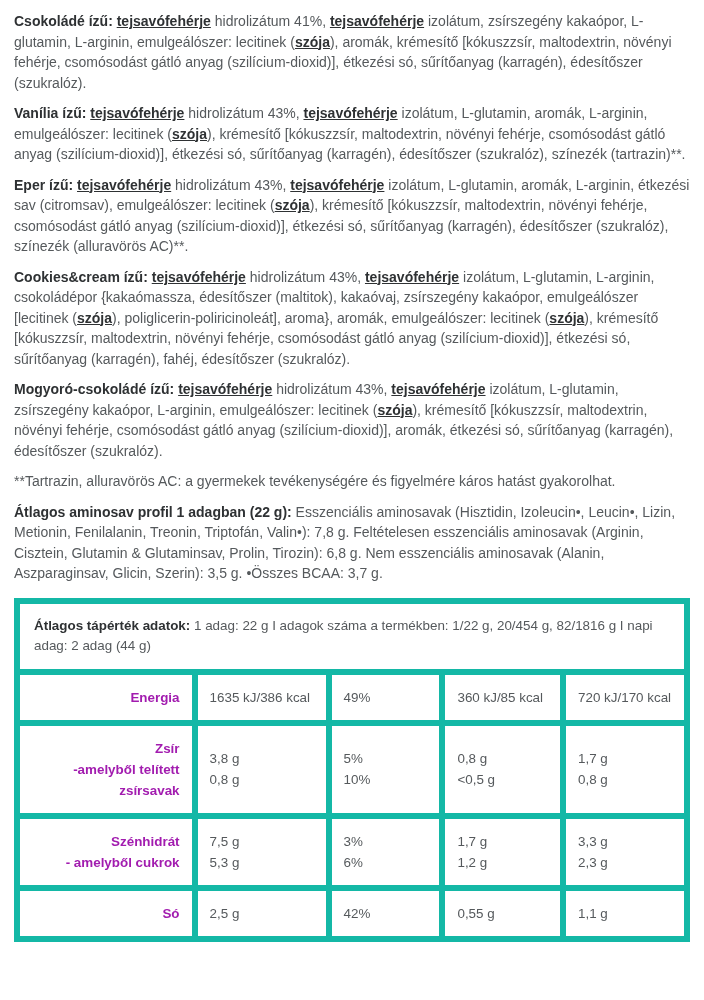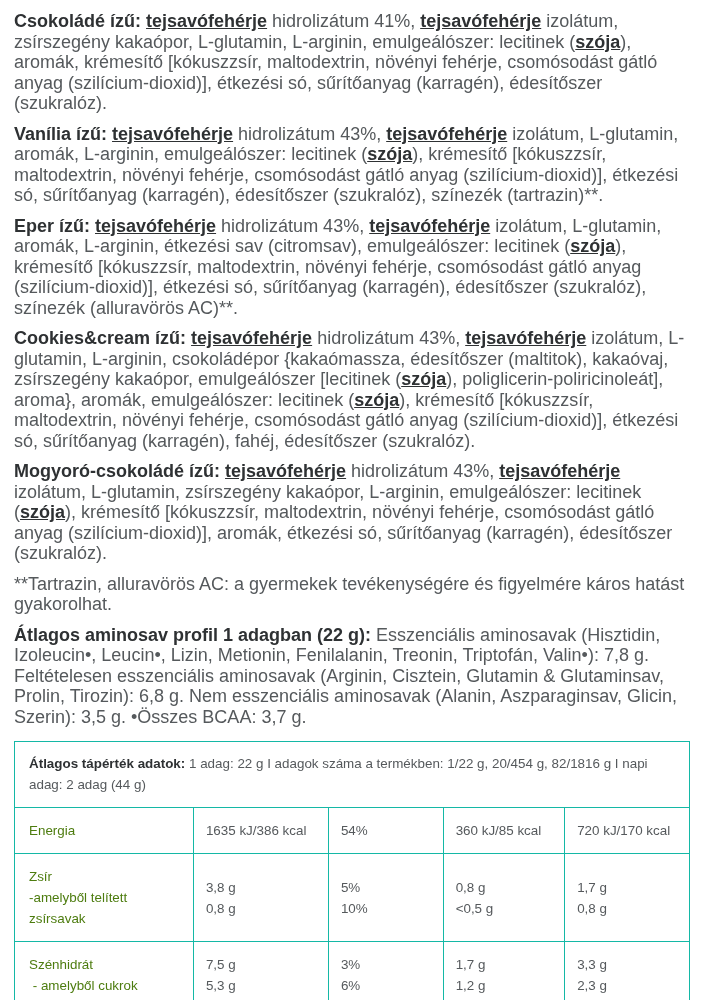--- a/index.html
+++ b/index.html
@@ -4,44 +4,44 @@
 <style>
   * { box-sizing: border-box; }
   html, body { margin: 0; padding: 0; background: #ffffff; }
   body {
     width: 704px;
     font-family: "Liberation Sans", "DejaVu Sans", sans-serif;
     color: #55595c;
   }
   .page { padding: 11px 14px 18px 14px; }
   .para {
-    font-size: 18px;
+    font-size: 14px;
     line-height: 20.5px;
     margin: 0 0 10px 0;
   }
   .b { font-weight: bold; color: #2e3133; }
   .u { text-decoration: underline; }
   .nutri-wrap { margin: 14px 0 0 0; }
   table.nutri {
     width: 100%;
     border-collapse: collapse;
     table-layout: fixed;
     font-size: 13.4px;
     color: #55595c;
   }
   table.nutri td, table.nutri th {
-    border: 1px solid #14b8a6;
+    border: 6px solid #14b8a6;
     text-align: left;
     vertical-align: middle;
     font-weight: normal;
     padding: 12px 12px;
   }
   table.nutri .intro-cell { line-height: 20.5px; padding: 12px 14px; }
   table.nutri th { color: #2e3133; font-weight: bold; padding: 13px 12px; }
-  table.nutri td.lbl { color: #4d7c0f; font-weight: normal; padding-left: 14px; }
+  table.nutri td.lbl { color: #a21caf; font-weight: bold; padding-left: 14px; text-align: right; }
   table.nutri .line { line-height: 21px; white-space: pre-wrap; }
 </style>
 </head>
 <body>
 
 <div class="page">
 
   <p class="para"><span class="b">Csokoládé ízű: </span><span class="b u">tejsavófehérje</span><span> hidrolizátum 41%, </span><span class="b u">tejsavófehérje</span><span> izolátum, zsírszegény kakaópor, L-glutamin, L-arginin, emulgeálószer: lecitinek (</span><span class="b u">szója</span><span>), aromák, krémesítő [kókuszzsír, maltodextrin, növényi fehérje, csomósodást gátló anyag (szilícium-dioxid)], étkezési só, sűrítőanyag (karragén), édesítőszer (szukralóz).</span></p>
 
   <p class="para"><span class="b">Vanília ízű: </span><span class="b u">tejsavófehérje</span><span> hidrolizátum 43%, </span><span class="b u">tejsavófehérje</span><span> izolátum, L-glutamin, aromák, L-arginin, emulgeálószer: lecitinek (</span><span class="b u">szója</span><span>), krémesítő [kókuszzsír, maltodextrin, növényi fehérje, csomósodást gátló anyag (szilícium-dioxid)], étkezési só, sűrítőanyag (karragén), édesítőszer (szukralóz), színezék (tartrazin)**.</span></p>
@@ -72,21 +72,21 @@
         </tr>
 
         <tr>
           <td class="lbl">
             <div class="line">Energia</div>
           </td>
           <td>
             <div class="line">1635 kJ/386 kcal</div>
           </td>
           <td>
-            <div class="line">54%</div>
+            <div class="line">49%</div>
           </td>
           <td>
             <div class="line">360 kJ/85 kcal</div>
           </td>
           <td>
             <div class="line">720 kJ/170 kcal</div>
           </td>
         </tr>
 
         <tr>

